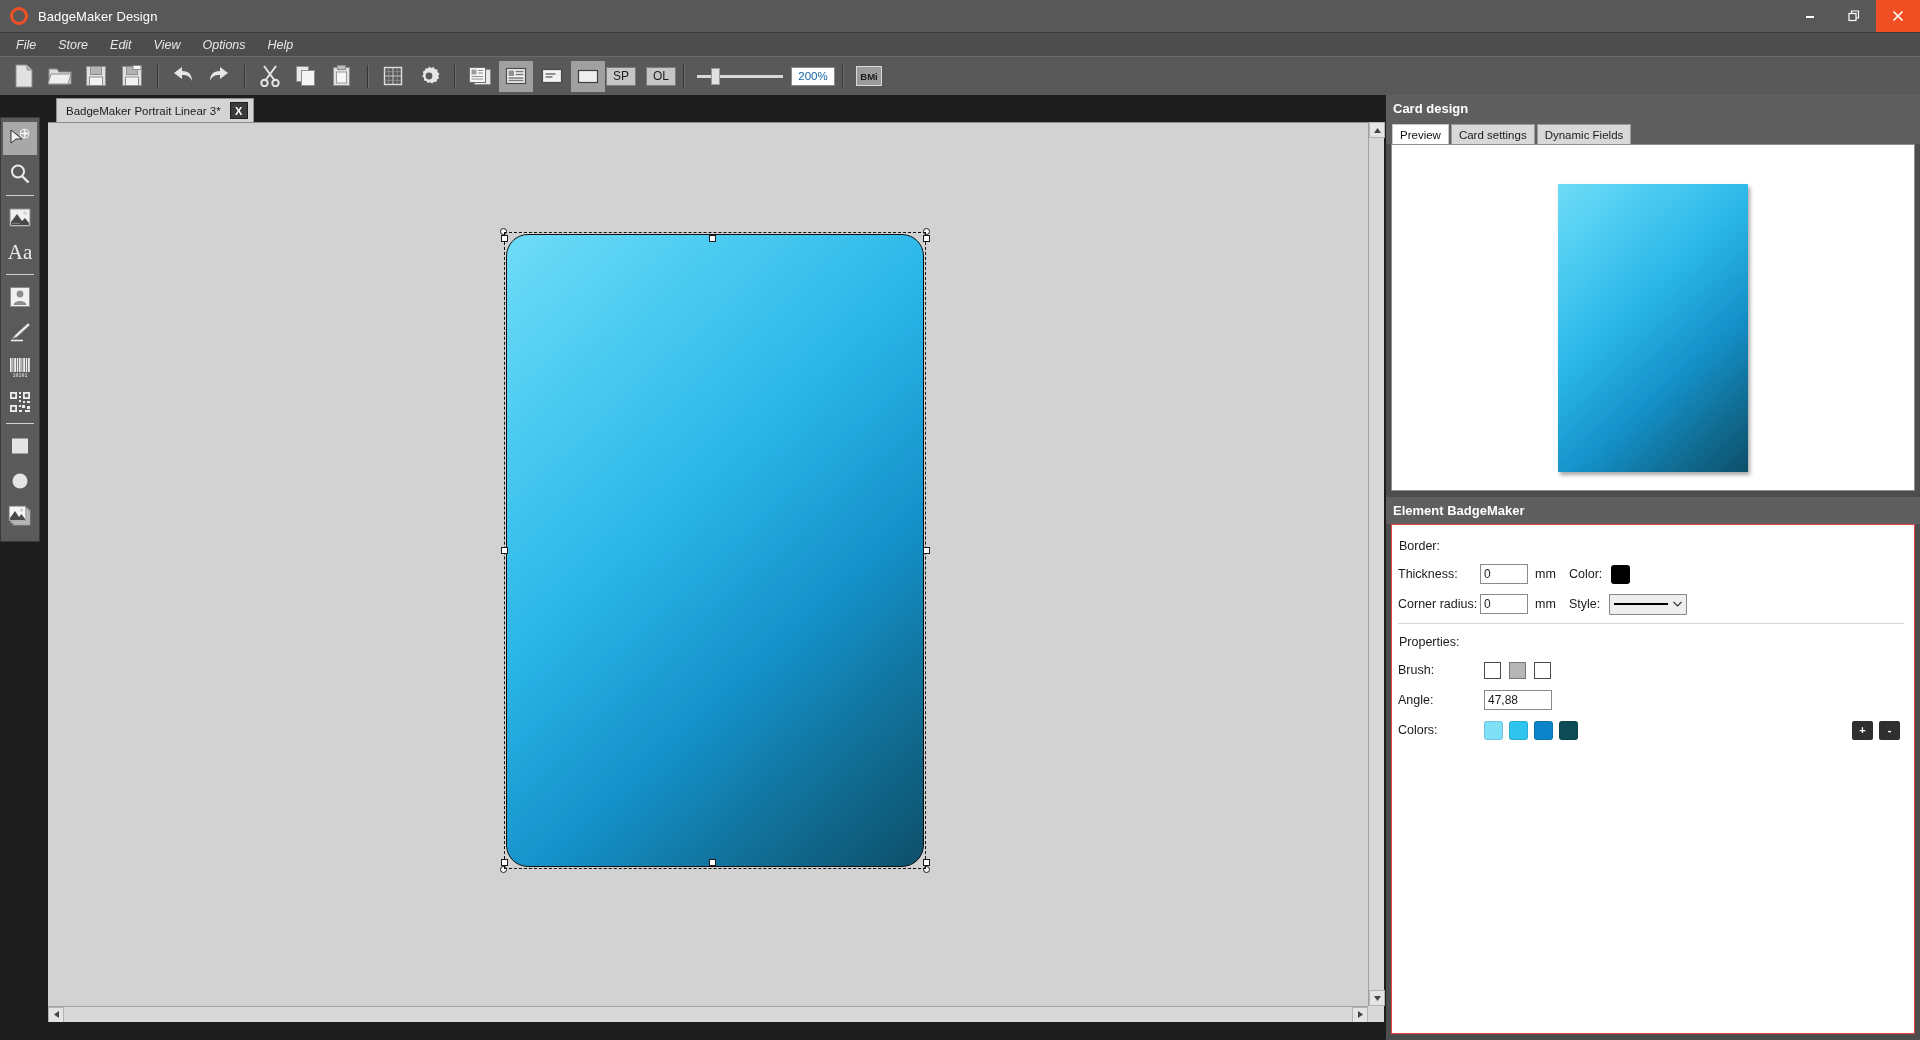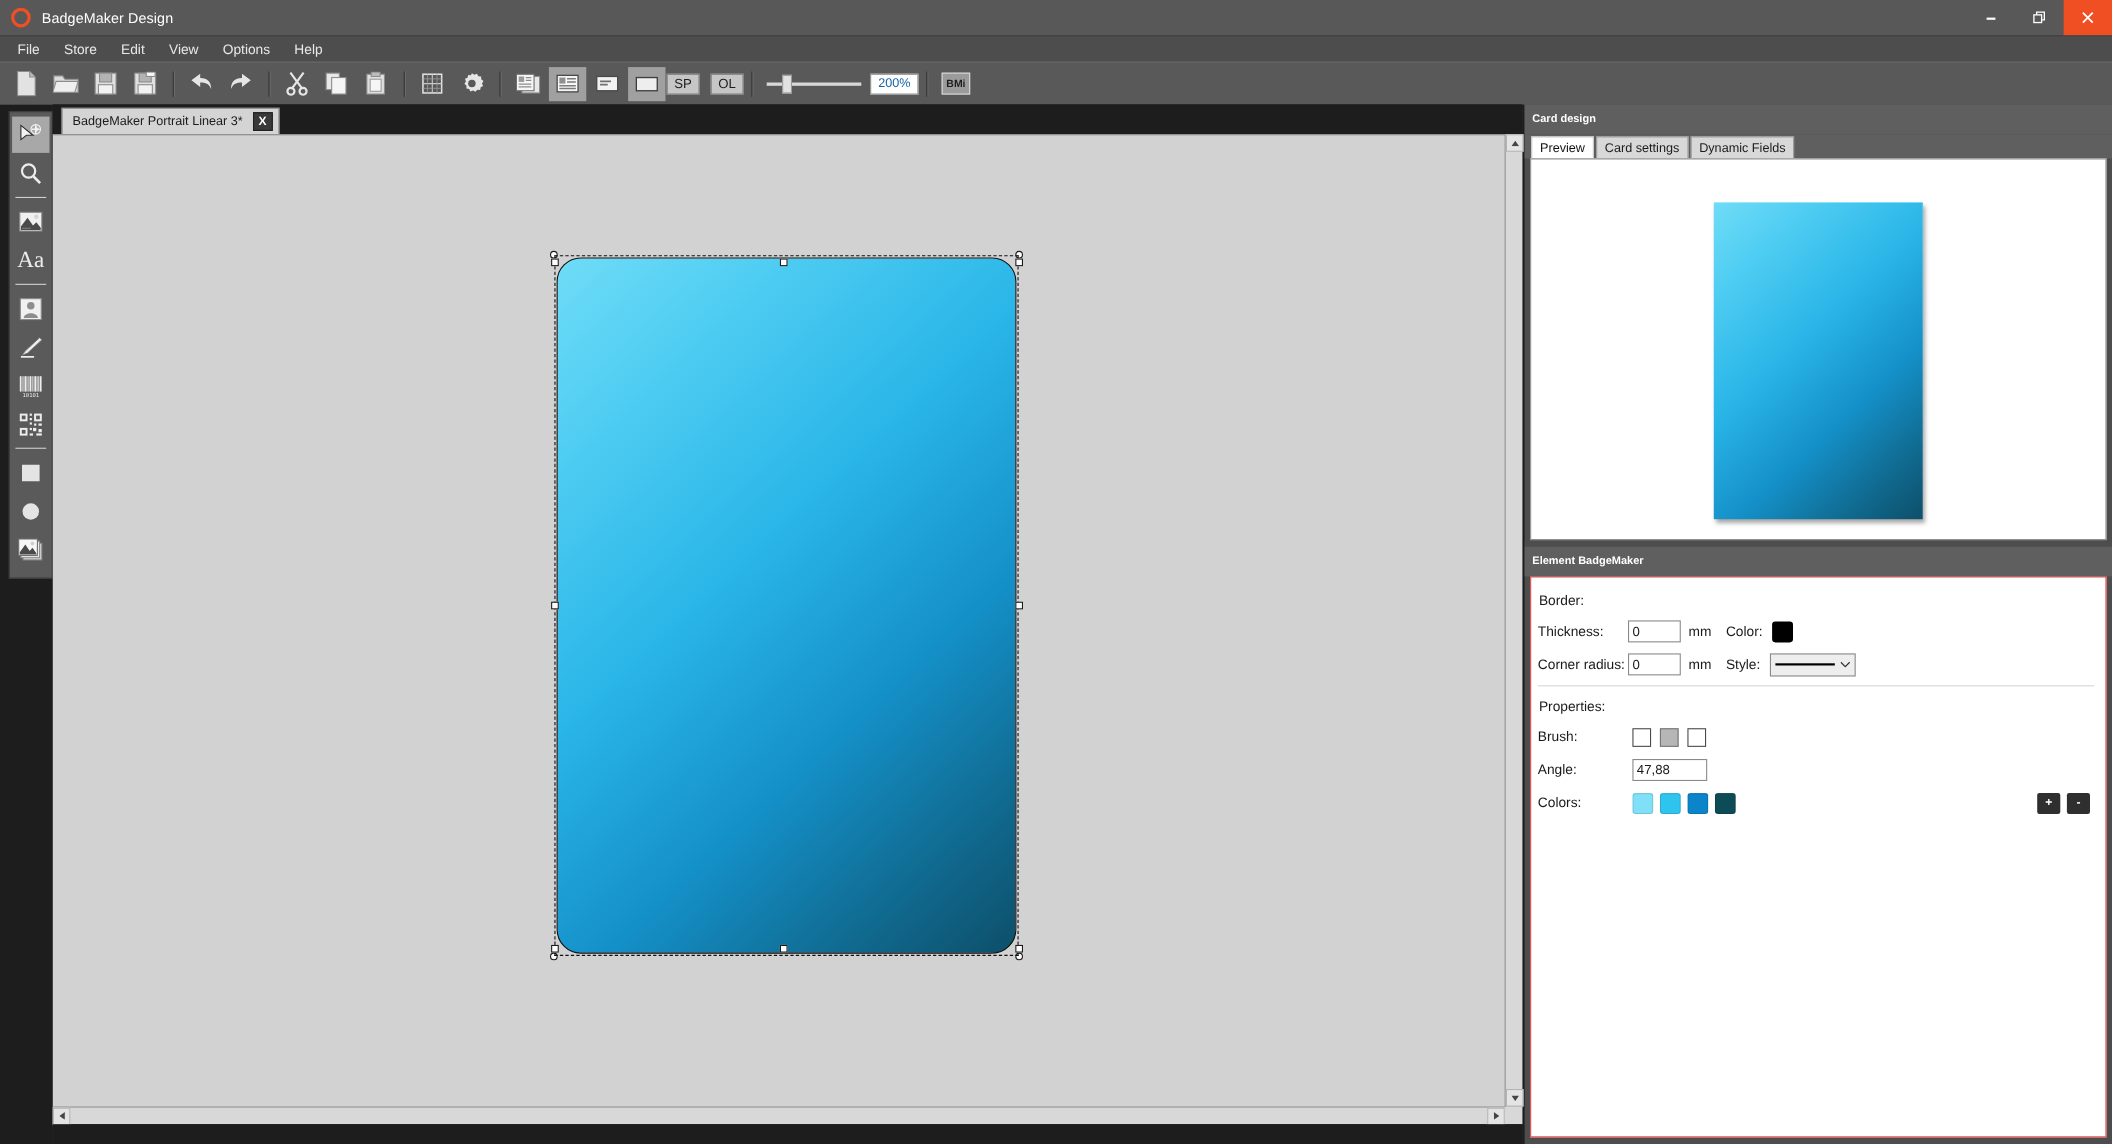--- a/index.html
+++ b/index.html
@@ -47,20 +47,21 @@
   .win-btn.close { background: #f04e23; }
   .win-btn svg { display:block; }
 
   
   .menubar {
     height: 24px; flex: 0 0 24px;
     background: #4d4d4d;
     display: flex; align-items: center;
     border-top: 1px solid #3c3c3c;
     padding-left: 6px;
+    font-style: italic;
   }
   .menu-item {
     color: #e8e8e8; font-size: 12.5px;
     padding: 3px 10px; margin-right: 2px;
     cursor: default;
   }
 
   
   .toolbar {
     height: 39px; flex: 0 0 39px;
@@ -118,22 +119,22 @@
     margin-left: 6px;
   }
 
   
   .body-row { flex: 1 1 auto; display: flex; min-height: 0; }
 
   
   .toolrail {
     width: 48px; flex: 0 0 48px;
     background: #1d1d1d;
-    padding-top: 6px;
-    display: flex; flex-direction: column; align-items: flex-end;
+    padding-top: 22px;
+    display: flex; flex-direction: column; align-items: flex-start;
   }
   .rail-inner {
     width: 40px; background: #5a5a5a;
     border: 1px solid #3a3a3a;
     padding: 3px 0 8px 0;
     display: flex; flex-direction: column; align-items: center;
   }
   .rail-btn {
     width: 34px; height: 33px;
     display:flex; align-items:center; justify-content:center;
@@ -245,21 +246,21 @@
   
   .rightpanel {
     width: 536px; flex: 0 0 536px;
     background: #4d4d4d;
     display: flex; flex-direction: column;
     border-left: 2px solid #1d1d1d;
   }
   .panel-hd {
     height: 27px; flex: 0 0 27px;
     background: #5f5f5f;
-    color: #ffffff; font-size: 10px; font-weight: bold;
+    color: #ffffff; font-size: 13px; font-weight: bold;
     display: flex; align-items: center;
     padding-left: 7px;
     position: relative;
   }
   .tabrow {
     height: 22px; flex: 0 0 22px;
     background: #5f5f5f;
     display: flex; align-items: flex-end;
     padding-left: 6px;
     position: relative;

